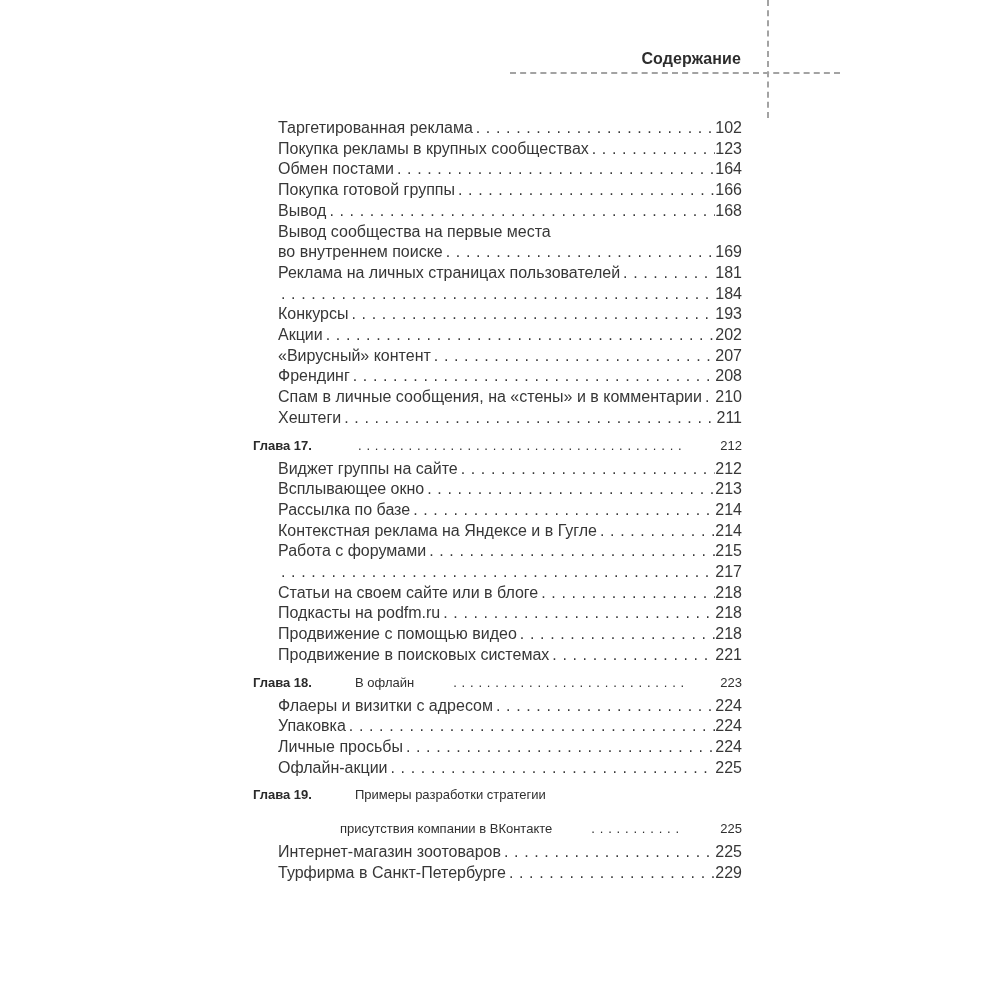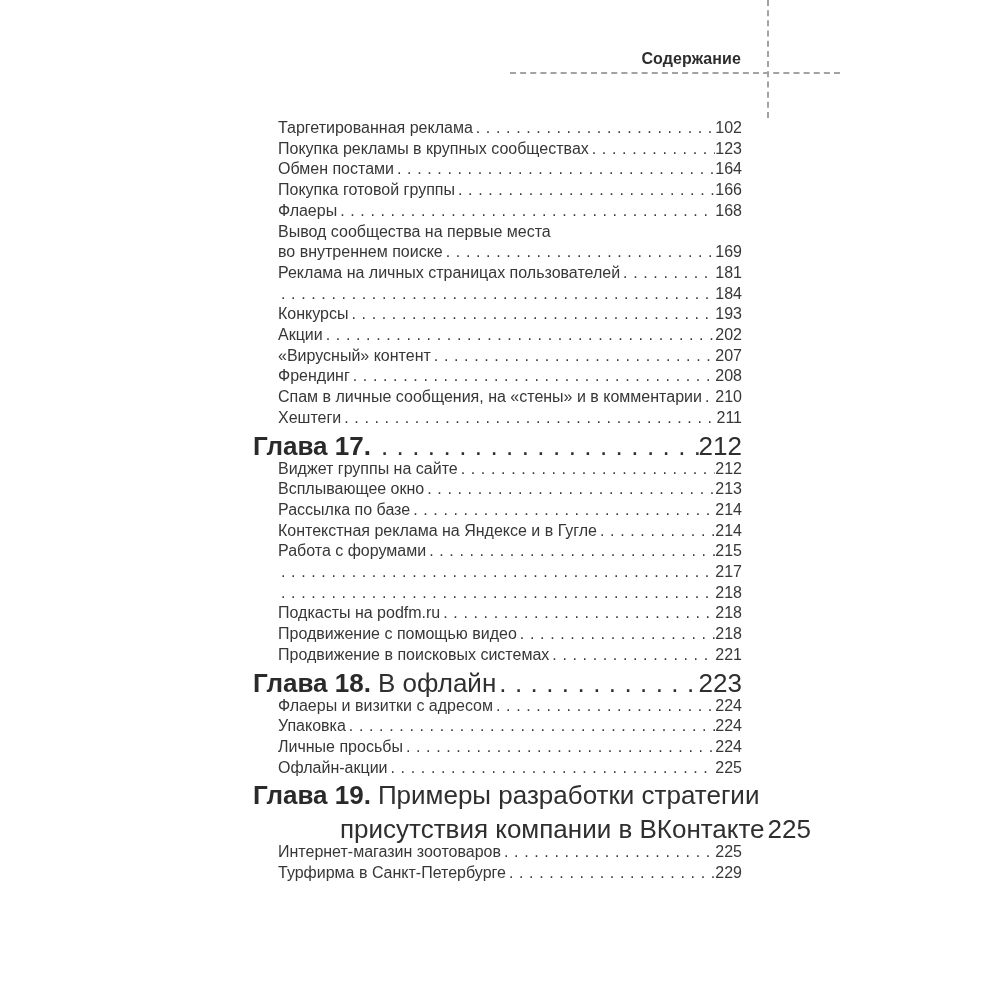--- a/index.html
+++ b/index.html
@@ -16,21 +16,21 @@
     border-top:2px dashed #a3a3a3;
   }
   .header-title{
     position:absolute;top:50px;left:510px;width:231px;
     text-align:right;font-weight:bold;font-size:16px;color:#2d2d2d;
     letter-spacing:0.1px;
   }
   .toc{position:absolute;left:253px;top:118px;width:489px;}
   .row{display:flex;align-items:flex-end;}
   .row.item{font-size:16px;line-height:20.7px;padding-left:25px;}
-  .row.chapter{font-size:26px;line-height:26px;margin-top:4px;color:#2f2f2f;}
+  .row.chapter{font-size:13px;line-height:26px;margin-top:4px;color:#2f2f2f;gap:36px;}
   .row.chapter.cont{margin-top:8px;padding-left:87px;}
   .ch-label{font-weight:bold;margin-right:7px;white-space:nowrap;color:#2a2a2a;}
   .title{white-space:nowrap;}
   .dots{
     flex:1 1 auto;overflow:hidden;white-space:nowrap;margin-left:3px;
     min-width:0;
   }
   .dots::after{
     content:". . . . . . . . . . . . . . . . . . . . . . . . . . . . . . . . . . . . . . . . . . . . . . . . . . . . . . . . . . . . . . . . . . . . . . . . . . . .";
     letter-spacing:0.6px;
@@ -59,21 +59,21 @@
         <span class="title">Обмен постами</span>
         <span class="dots"></span>
         <span class="pagenum">164</span>
       </div>
       <div class="row item">
         <span class="title">Покупка готовой группы</span>
         <span class="dots"></span>
         <span class="pagenum">166</span>
       </div>
       <div class="row item">
-        <span class="title">Флаеры</span>
+        <span class="title">Вывод</span>
         <span class="dots"></span>
         <span class="pagenum">168</span>
       </div>
       <div class="row item">
         <span class="title">Вывод сообщества на первые места</span>
       </div>
       <div class="row item">
         <span class="title">во внутреннем поиске</span>
         <span class="dots"></span>
         <span class="pagenum">169</span>
@@ -145,20 +145,21 @@
       <div class="row item">
         <span class="title">Работа с форумами</span>
         <span class="dots"></span>
         <span class="pagenum">215</span>
       </div>
       <div class="row item">
         <span class="dots"></span>
         <span class="pagenum">217</span>
       </div>
       <div class="row item">
+        <span class="title">Статьи на своем сайте или в блоге</span>
         <span class="dots"></span>
         <span class="pagenum">218</span>
       </div>
       <div class="row item">
         <span class="title">Подкасты на podfm.ru</span>
         <span class="dots"></span>
         <span class="pagenum">218</span>
       </div>
       <div class="row item">
         <span class="title">Продвижение с помощью видео</span>

